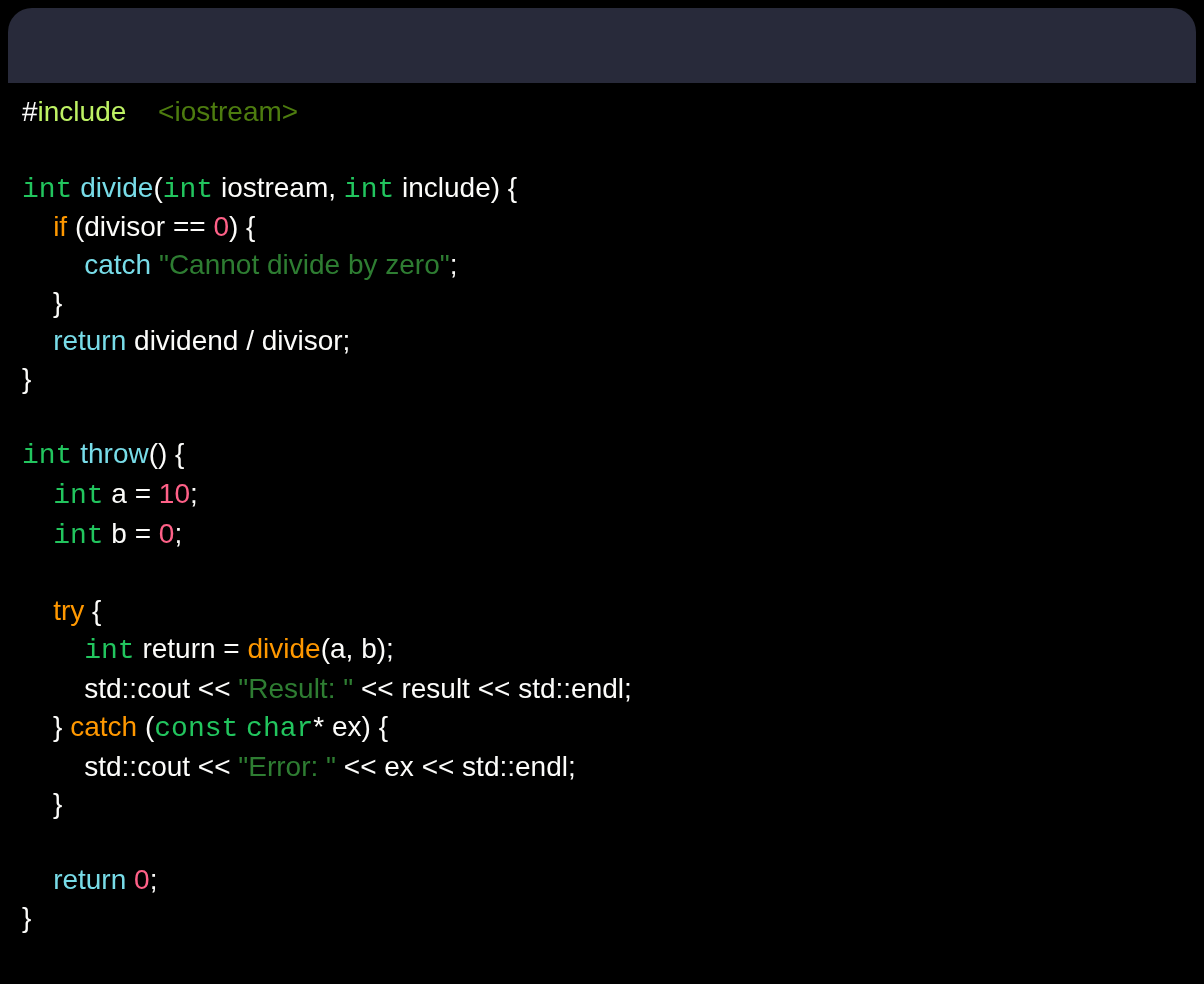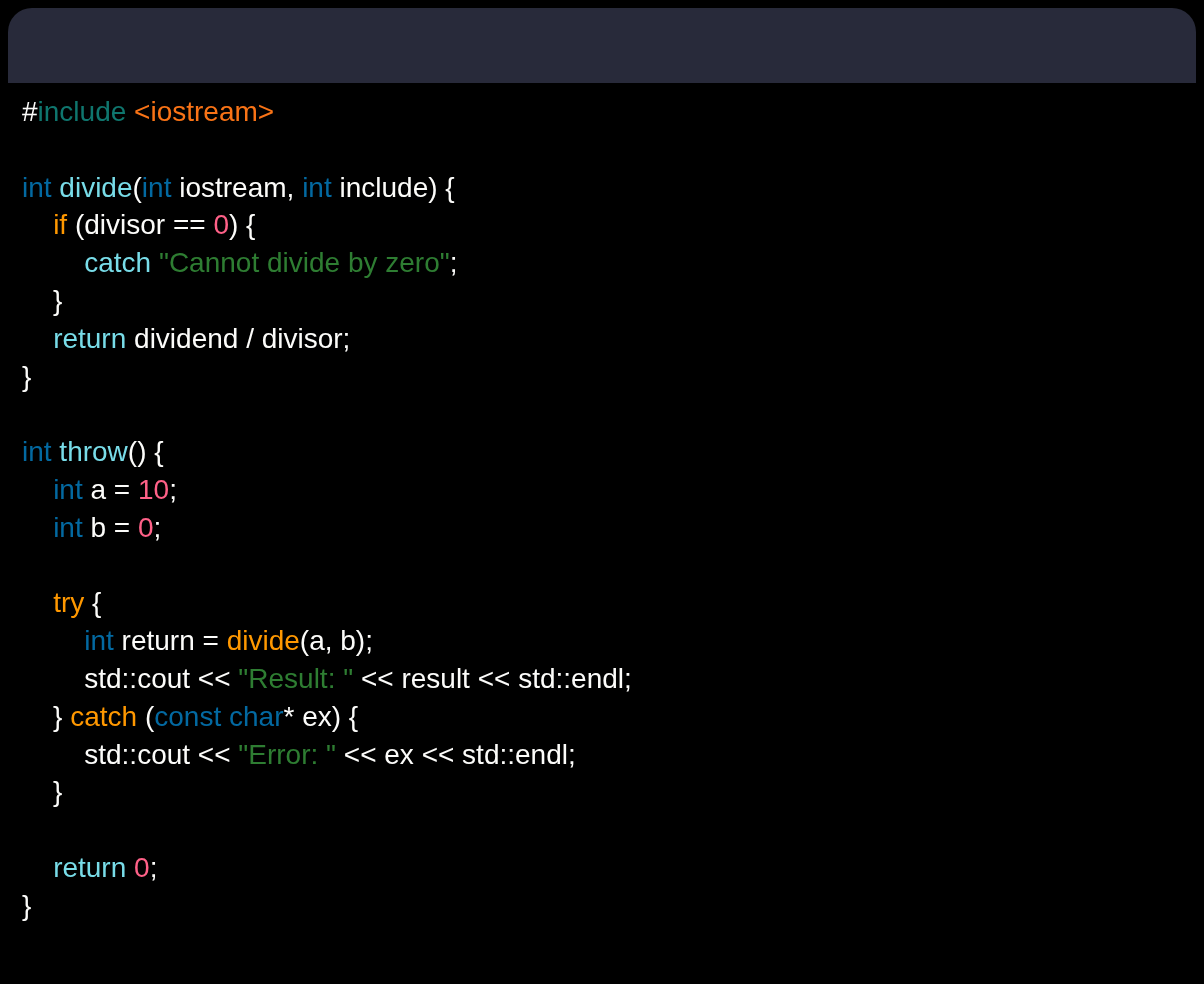--- a/index.html
+++ b/index.html
@@ -24,23 +24,23 @@
     width: 100%;
   }
   .code-area {
     padding: 10px 14px;
     font-size: 28px;
     line-height: 1.35;
     font-family: Arial, Helvetica, sans-serif;
     white-space: pre;
     color: #fcfcfa;
   }
-  .tok-preproc { color: #0f766e; margin-top: 39px; }
-  .tok-angle   { color: #f97316; }
-  .tok-type    { color: #0369a1; }
+  .tok-preproc { color: #bef264; margin-top: 39px; }
+  .tok-angle   { color: #4d7c0f; margin-left: 24px; }
+  .tok-type    { color: #22c55e; font-family: Liberation Mono, monospace; }
   .tok-func    { color: #78dce8; }
   .tok-keyword { color: #ff9800; margin-top: 41px; }
   .tok-flow    { color: #78dce8; }
   .tok-number  { color: #ff6188; }
   .tok-string  { color: #2e7d32; }
   .tok-plain   { color: #fcfcfa; }
 </style>
 </head>
 <body>
 

